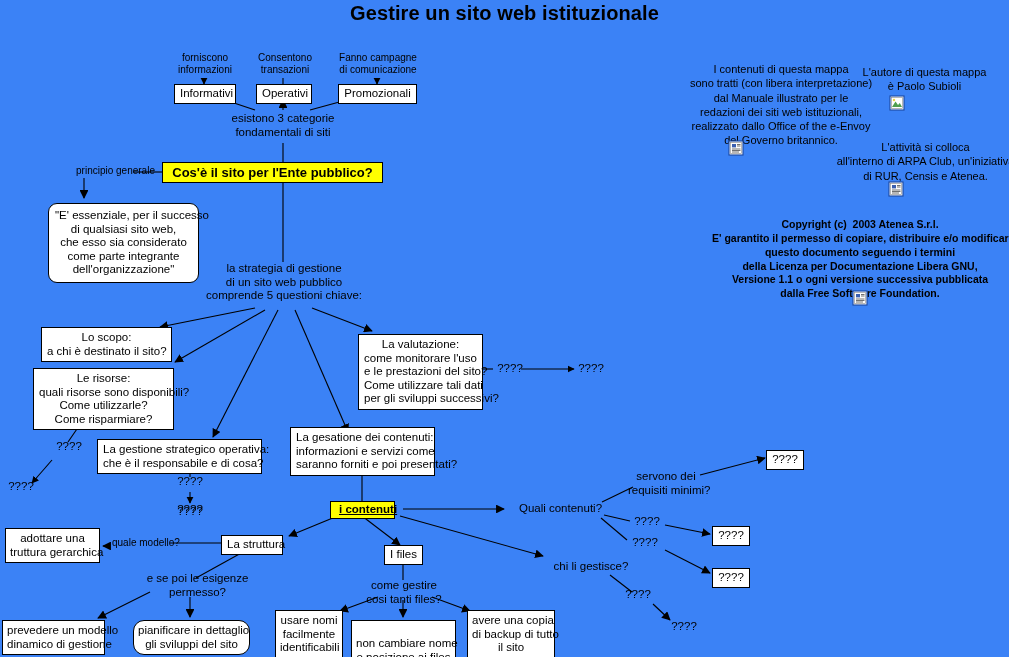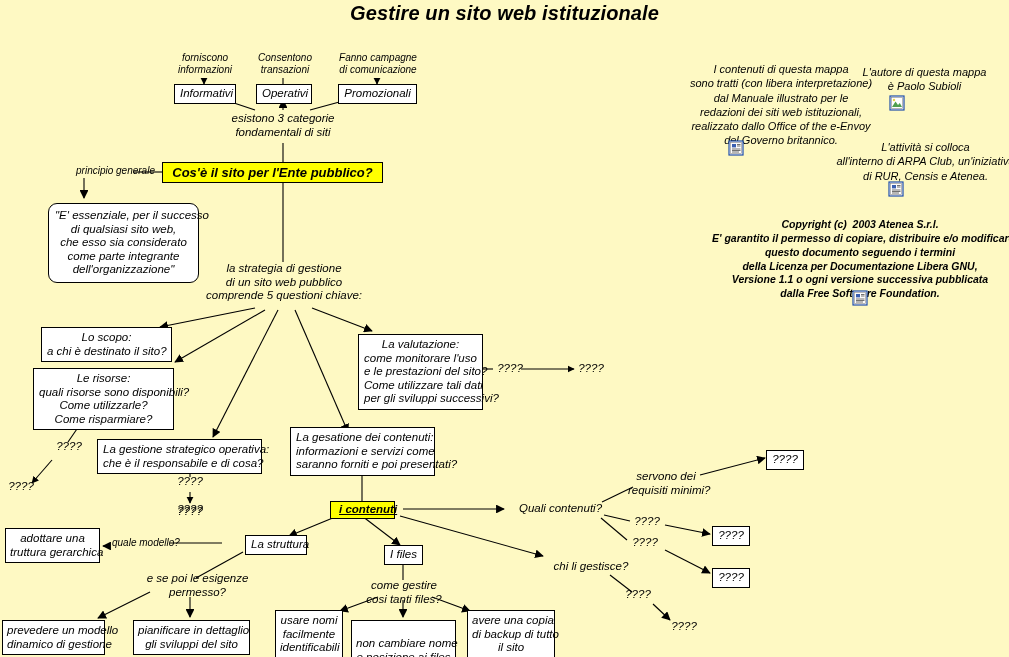--- a/index.html
+++ b/index.html
@@ -9,23 +9,22 @@
     background: #ffffff;
   }
   body {
     font-family: "Liberation Sans", sans-serif;
     color: #000000;
   }
   #canvas {
     position: relative;
     width: 1009px;
     height: 657px;
-    background: #fef9c3;
+    background: #3b82f6;
     overflow: hidden;
-    font-style: italic;
   }
   #edges {
     position: absolute;
     left: 0;
     top: 0;
     width: 1009px;
     height: 657px;
     pointer-events: none;
   }
   .node {
@@ -231,34 +230,34 @@
   <div class="node plain" style="left:171px; top:475px; width:38px;">????</div>
   <div class="node plain" style="left:171px; top:505px; width:38px;">????</div>
 
   <div class="node plain" style="left:491px; top:362px; width:38px;">????</div>
   <div class="node plain" style="left:572px; top:362px; width:38px;">????</div>
 
   <div class="node plain" style="left:171px; top:503px; width:38px;">????</div>
 
   <div class="node box yellow underline" style="left:330px; top:501px; width:65px;">i contenuti</div>
 
-  <div class="node box" style="left:221px; top:535px; width:62px;margin-left:24px;"><span>La struttura</span></div>
+  <div class="node box" style="left:221px; top:535px; width:62px;"><span>La struttura</span></div>
 
   <div class="node plain small" style="left:112px; top:537px; width:58px;">quale modello?</div>
 
   <div class="node box" style="left:5px; top:528px; width:95px; padding:3px 4px;">adottare una
 truttura gerarchica</div>
 
   <div class="node plain" style="left:125px; top:572px; width:145px;">e se poi le esigenze
 permesso?</div>
 
   <div class="node box" style="left:2px; top:620px; width:103px; padding:3px 4px;">prevedere un modello
 dinamico di gestione</div>
 
-  <div class="node box" style="left:133px; top:620px; width:117px; padding:3px 4px;">pianificare in dettaglio
+  <div class="node box" style="left:133px; top:620px; width:117px; padding:3px 4px;border-radius:11px;">pianificare in dettaglio
 gli sviluppi del sito</div>
 
   <div class="node box" style="left:384px; top:545px; width:39px;">I files</div>
 
   <div class="node plain" style="left:357px; top:579px; width:94px;">come gestire
 cosi tanti files?</div>
 
   <div class="node box" style="left:275px; top:610px; width:68px; padding:3px 4px;">usare nomi
 facilmente
 identificabili</div>

